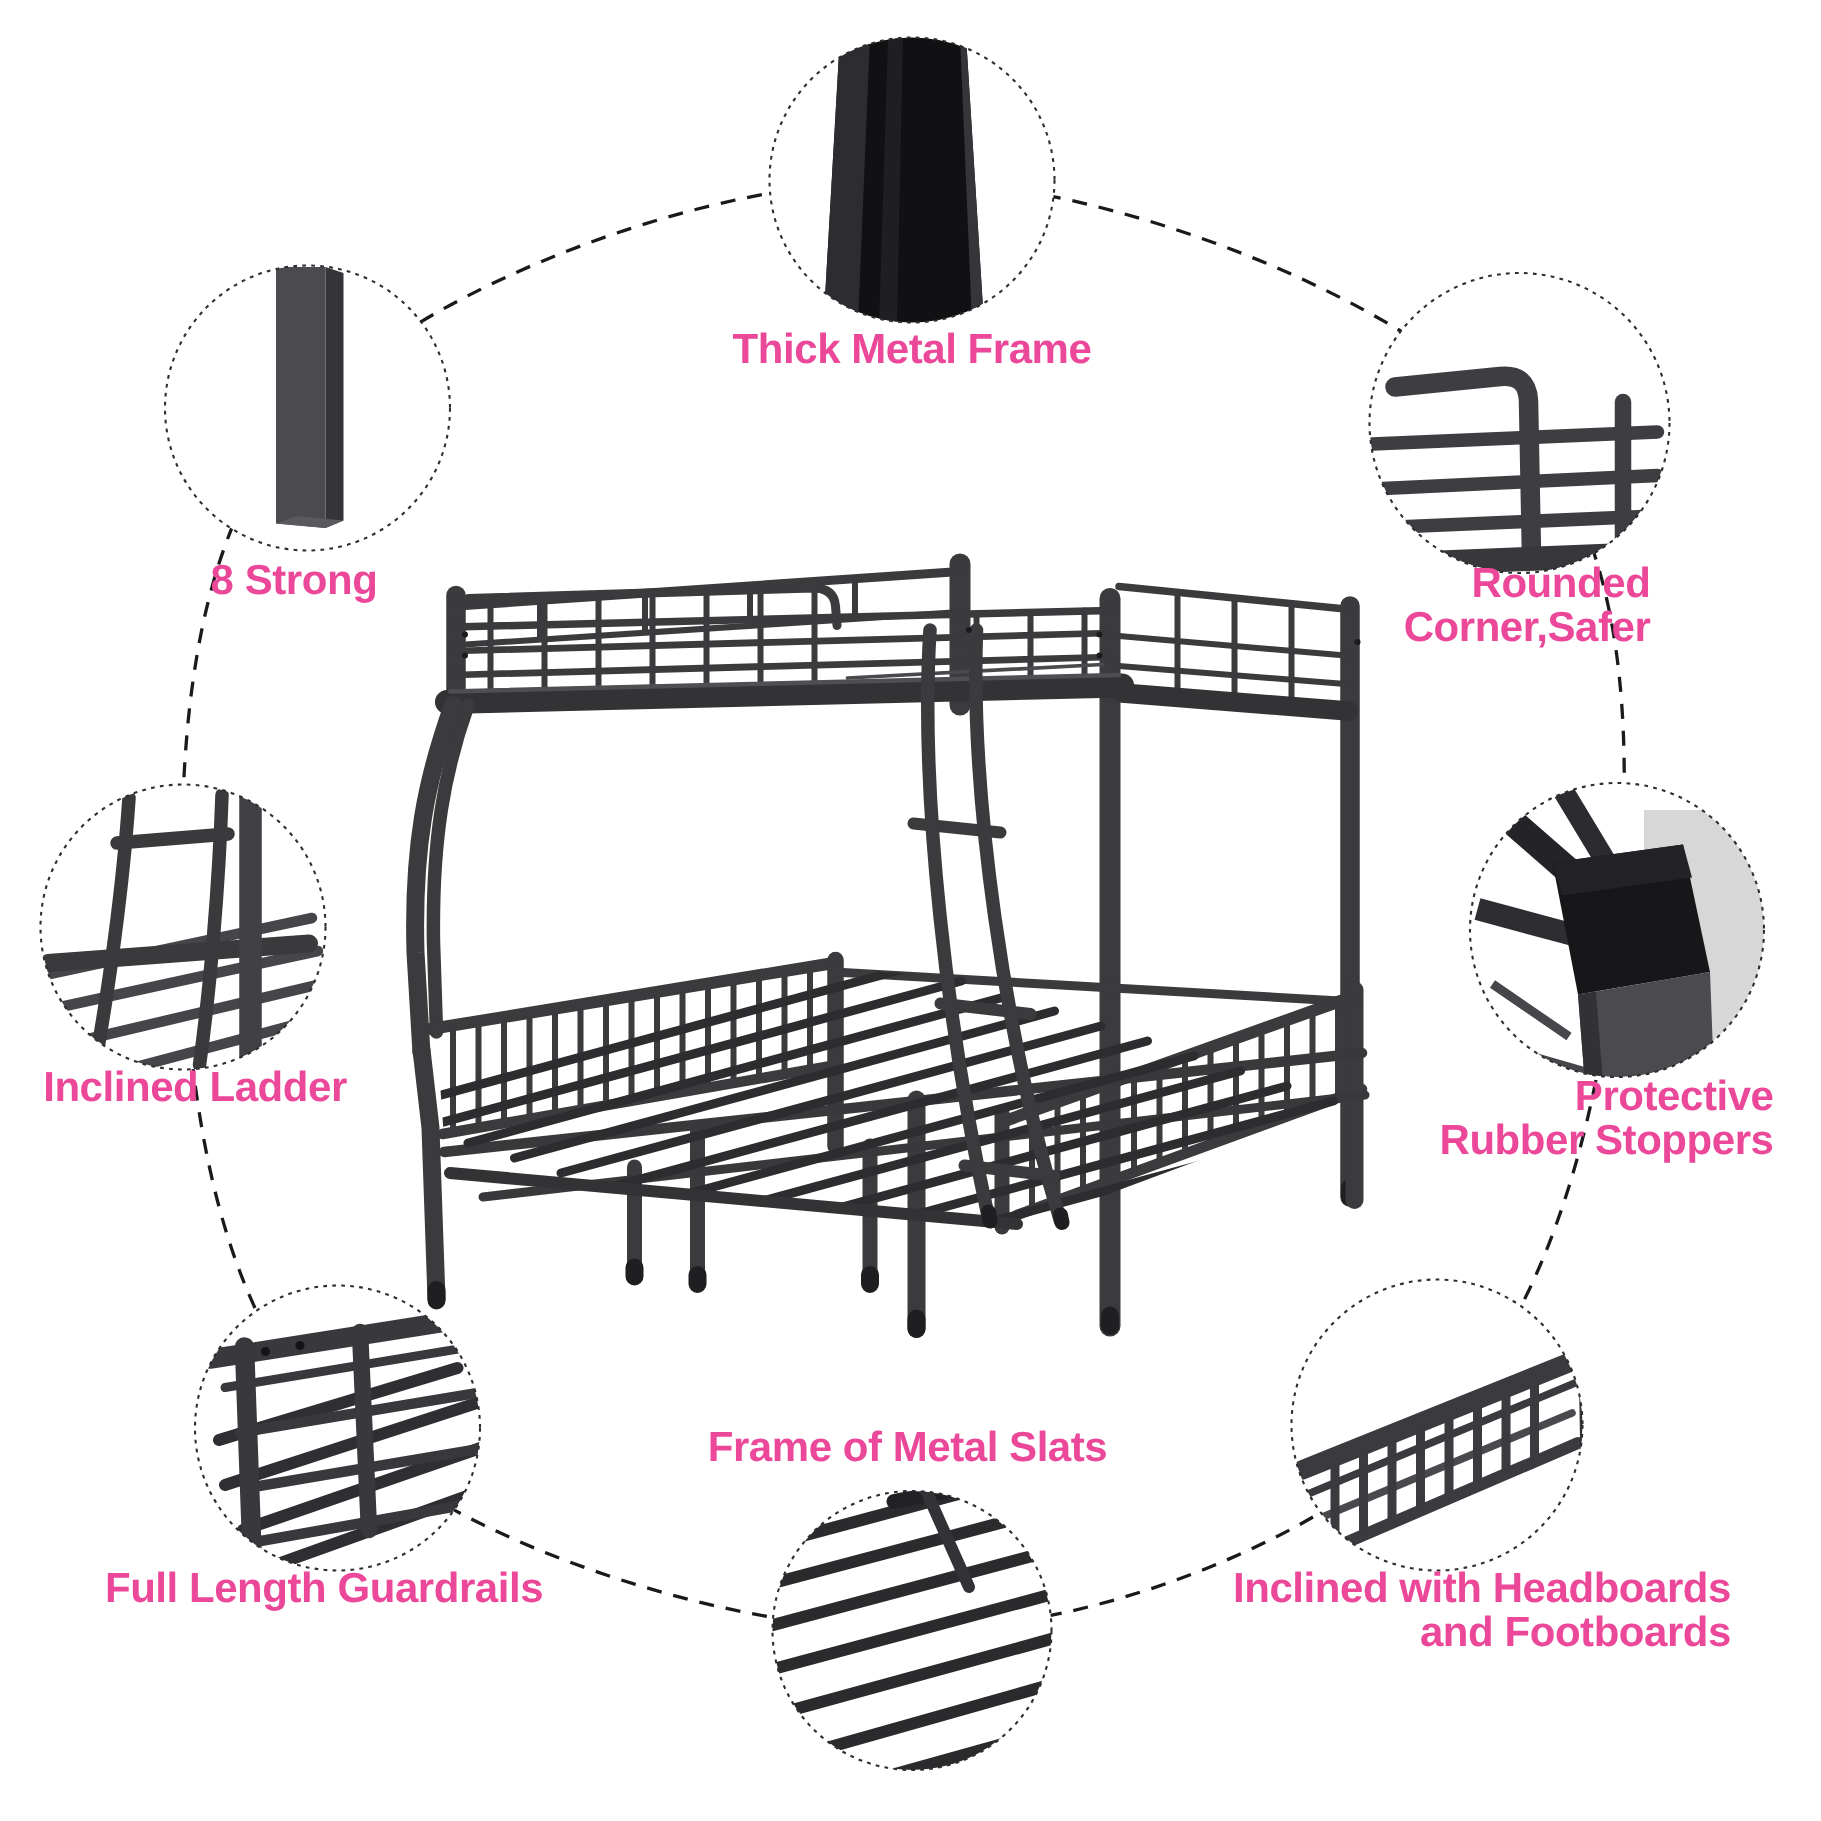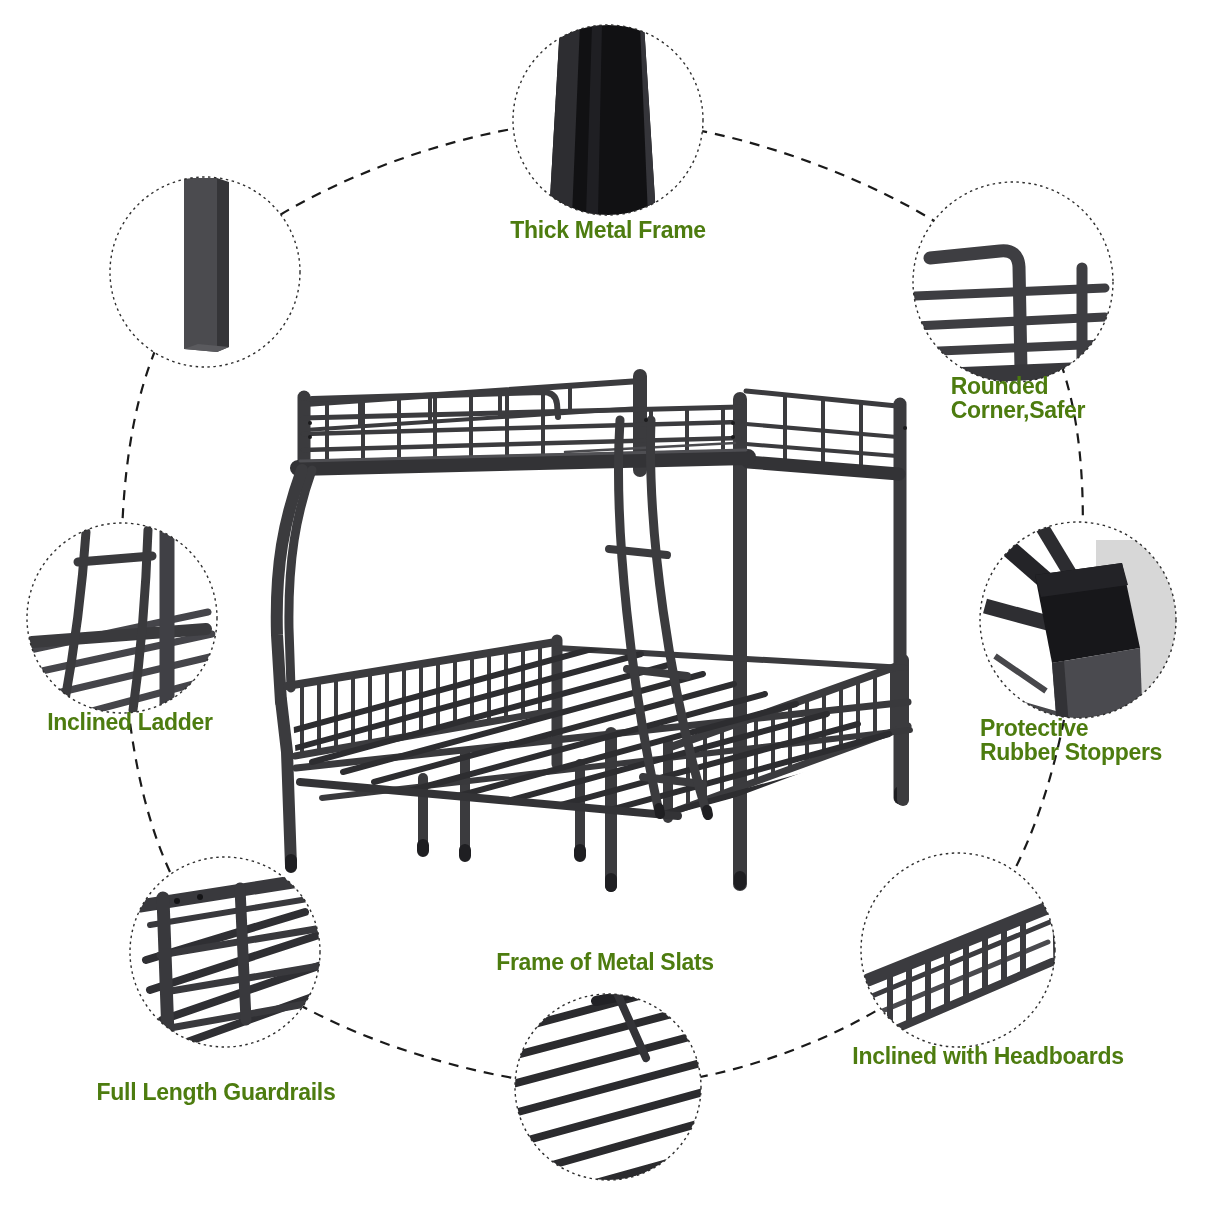--- a/index.html
+++ b/index.html
@@ -1,27 +1,27 @@
 <!DOCTYPE html>
 <html><head>
 <meta charset="utf-8">
 <style>
   html,body{margin:0;padding:0;background:#ffffff;}
   #stage{position:relative;width:1214px;height:1214px;background:#ffffff;overflow:hidden;
          font-family:"Liberation Sans",sans-serif;}
   #art{position:absolute;left:0;top:0;}
-  .label{position:absolute;transform:translateX(-50%);text-align:left;font-weight:700;
-         font-size:23px;line-height:1.05;color:#4d7c0f;letter-spacing:-0.3px;white-space:nowrap;}
+  .label{position:absolute;transform:translateX(-50%);text-align:right;font-weight:700;
+         font-size:28px;line-height:1.05;color:#ec4899;letter-spacing:-0.3px;white-space:nowrap;}
   .ln{display:block;}
   #lbl-thick{left:608px;top:218px;}
   #lbl-legs{left:196px;top:372px;}
   #lbl-corner{left:1018px;top:374px;}
   #lbl-ladder{left:130px;top:710px;}
   #lbl-stoppers{left:1071px;top:716px;}
-  #lbl-guardrails{left:216px;top:1044px;margin-top:36px;}
+  #lbl-guardrails{left:216px;top:1044px;}
   #lbl-slats{left:605px;top:950px;}
   #lbl-boards{left:988px;top:1044px;}
 </style>
 </head>
 <body>
 
 <div id="stage">
 
 <svg id="art" width="1214" height="1214" viewBox="0 0 1214 1214">
   <defs>
@@ -260,35 +260,37 @@
       <circle cx="905" cy="428" r="2"></circle>
           <circle cx="646" cy="420" r="2"></circle>
     </g>
   </g>
 </svg>
 
   <div class="label" id="lbl-thick">
     <span class="ln">Thick Metal Frame</span>
   </div>
   <div class="label" id="lbl-legs">
+    <span class="ln">8 Strong</span>
   </div>
   <div class="label" id="lbl-corner">
     <span class="ln">Rounded</span>
     <span class="ln">Corner,Safer</span>
   </div>
   <div class="label" id="lbl-stoppers">
     <span class="ln">Protective</span>
     <span class="ln">Rubber Stoppers</span>
   </div>
   <div class="label" id="lbl-ladder">
     <span class="ln">Inclined Ladder</span>
   </div>
   <div class="label" id="lbl-guardrails">
     <span class="ln">Full Length Guardrails</span>
   </div>
   <div class="label" id="lbl-slats">
     <span class="ln">Frame of Metal Slats</span>
   </div>
   <div class="label" id="lbl-boards">
     <span class="ln">Inclined with Headboards</span>
+    <span class="ln">and Footboards</span>
   </div>
 
 </div>
 
 </body></html>

